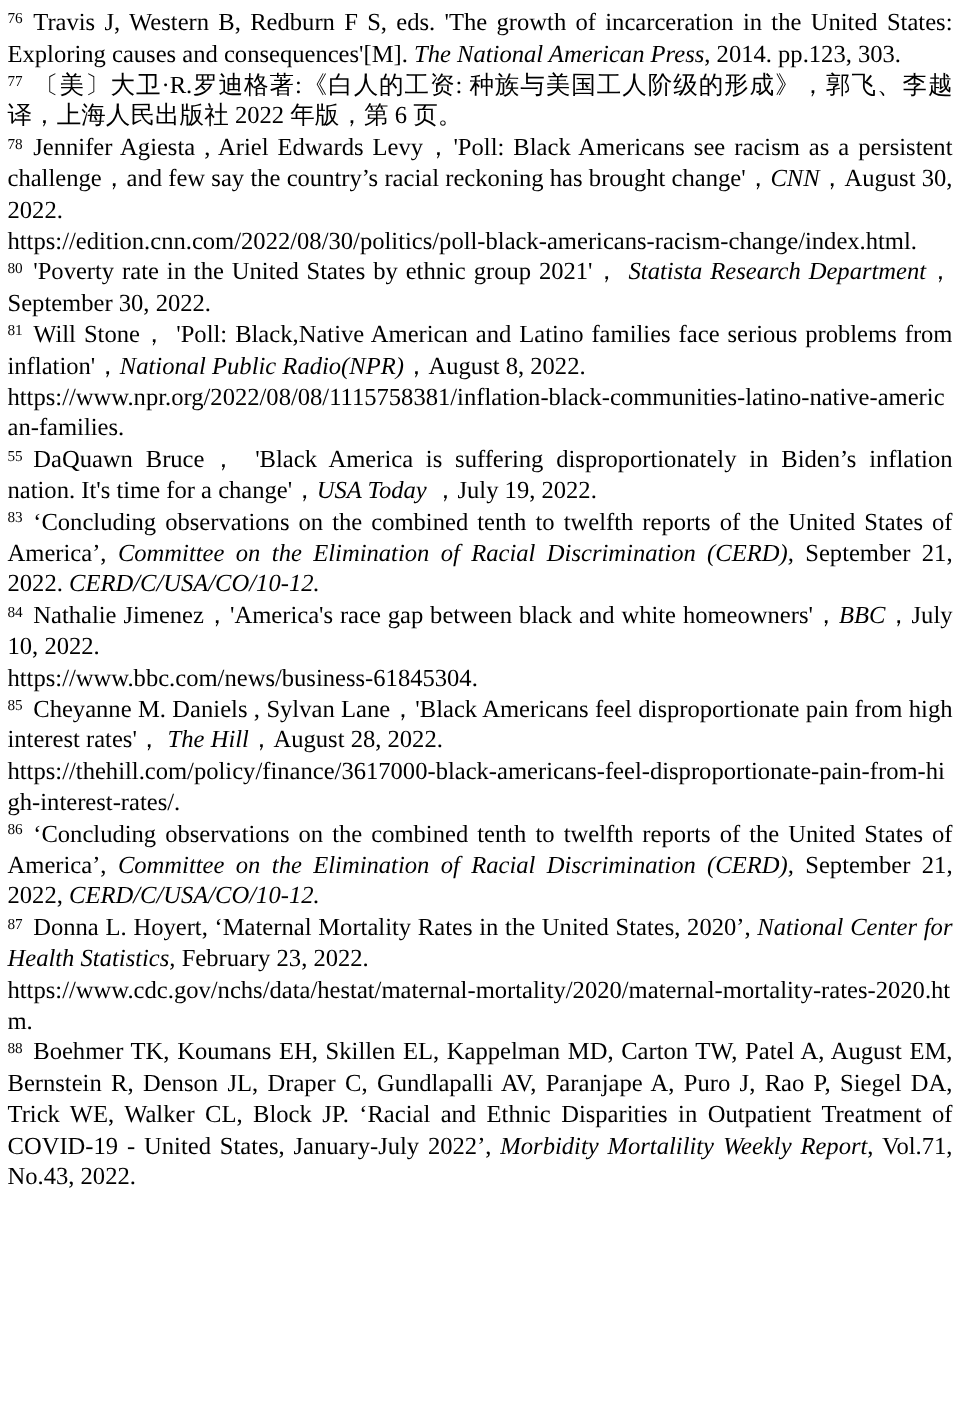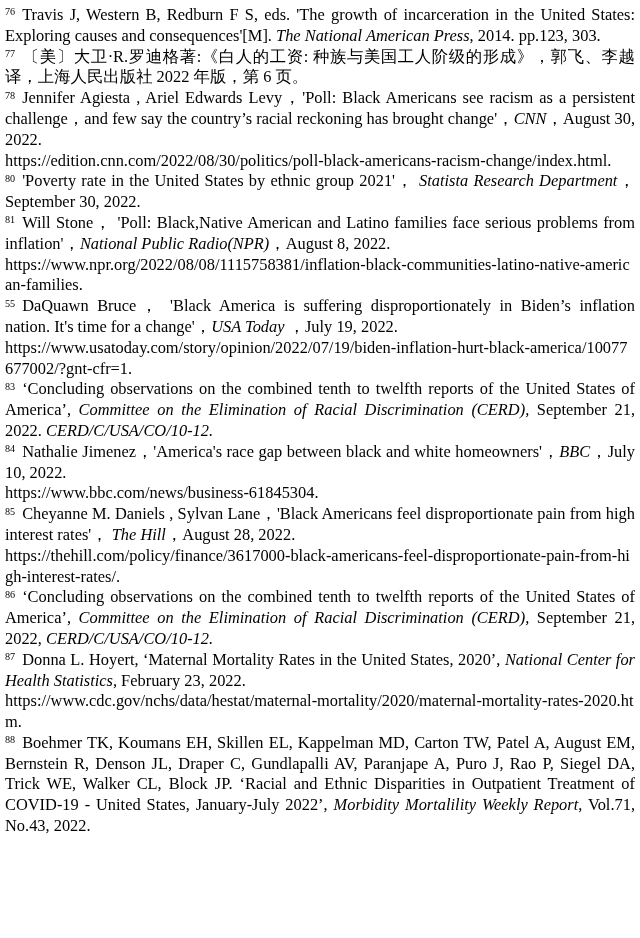--- a/index.html
+++ b/index.html
@@ -43,21 +43,21 @@
 </head>
 <body>
 
 <div class="page">
   <div id="footnote-list">
       <p class="footnote"><span class="fn-num">76</span><span>Travis J, Western B, Redburn F S, eds. 'The growth of incarceration in the United States: Exploring causes and consequences'[M]. </span><span class="seg-italic">The National American Press</span><span>, 2014. pp.123, 303.</span></p>
       <p class="footnote"><span class="fn-num">77</span><span>〔美〕大卫·R.罗迪格著:《白人的工资: 种族与美国工人阶级的形成》，郭飞、李越译，上海人民出版社 2022 年版，第 6 页。</span></p>
       <p class="footnote"><span class="fn-num">78</span><span>Jennifer Agiesta , Ariel Edwards Levy，'Poll: Black Americans see racism as a persistent challenge，and few say the country’s racial reckoning has brought change'，</span><span class="seg-italic">CNN</span><span>，August 30, 2022.</span><br><span class="seg-url">https://edition.cnn.com/2022/08/30/politics/poll-black-americans-racism-change/index.html.</span></p>
       <p class="footnote"><span class="fn-num">80</span><span>'Poverty rate in the United States by ethnic group 2021'， </span><span class="seg-italic">Statista Research Department</span><span>，September 30, 2022.</span><br></p>
       <p class="footnote"><span class="fn-num">81</span><span>Will Stone， 'Poll: Black,Native American and Latino families face serious problems from inflation'，</span><span class="seg-italic">National Public Radio(NPR)</span><span>，August 8, 2022.</span><br><span class="seg-url">https://www.npr.org/2022/08/08/1115758381/inflation-black-communities-latino-native-american-families.</span></p>
-      <p class="footnote"><span class="fn-num">55</span><span>DaQuawn Bruce， 'Black America is suffering disproportionately in Biden’s inflation nation. It's time for a change'，</span><span class="seg-italic">USA Today</span><span> ，July 19, 2022.</span><br><span class="seg-url">https://www.usatoday.com/story/opinion/2022/07/19/biden-inflation-hurt-black-america/10077677002/?gnt-cfr=1.</span></p>
+      <p class="footnote"><span class="fn-num">55</span><span>DaQuawn Bruce， 'Black America is suffering disproportionately in Biden’s inflation nation. It's time for a change'，</span><span class="seg-italic">USA Today</span><span> ，July 19, 2022.</span><br></p>
       <p class="footnote"><span class="fn-num">83</span><span>‘Concluding observations on the combined tenth to twelfth reports of the United States of America’, </span><span class="seg-italic">Committee on the Elimination of Racial Discrimination (CERD),</span><span> September 21, 2022. </span><span class="seg-italic">CERD/C/USA/CO/10-12.</span></p>
       <p class="footnote"><span class="fn-num">84</span><span>Nathalie Jimenez，'America's race gap between black and white homeowners'，</span><span class="seg-italic">BBC</span><span>，July 10, 2022.</span><br><span class="seg-url">https://www.bbc.com/news/business-61845304.</span></p>
       <p class="footnote"><span class="fn-num">85</span><span>Cheyanne M. Daniels , Sylvan Lane，'Black Americans feel disproportionate pain from high interest rates'， </span><span class="seg-italic">The Hill</span><span>，August 28, 2022.</span><br><span class="seg-url">https://thehill.com/policy/finance/3617000-black-americans-feel-disproportionate-pain-from-high-interest-rates/.</span></p>
       <p class="footnote"><span class="fn-num">86</span><span>‘Concluding observations on the combined tenth to twelfth reports of the United States of America’, </span><span class="seg-italic">Committee on the Elimination of Racial Discrimination (CERD),</span><span> September 21, 2022, </span><span class="seg-italic">CERD/C/USA/CO/10-12.</span></p>
       <p class="footnote"><span class="fn-num">87</span><span>Donna L. Hoyert, ‘Maternal Mortality Rates in the United States, 2020’, </span><span class="seg-italic">National Center for Health Statistics,</span><span>  February 23, 2022.</span><br><span class="seg-url">https://www.cdc.gov/nchs/data/hestat/maternal-mortality/2020/maternal-mortality-rates-2020.htm.</span></p>
       <p class="footnote"><span class="fn-num">88</span><span>Boehmer TK, Koumans EH, Skillen EL, Kappelman MD, Carton TW, Patel A, August EM, Bernstein R, Denson JL, Draper C, Gundlapalli AV, Paranjape A, Puro J, Rao P, Siegel DA, Trick WE, Walker CL, Block JP. ‘Racial and Ethnic Disparities in Outpatient Treatment of COVID-19 - United States, January-July 2022’, </span><span class="seg-italic">Morbidity Mortalility Weekly Report</span><span>, Vol.71, No.43, 2022.</span></p>
     </div>
 </div>
 
 </body></html>

